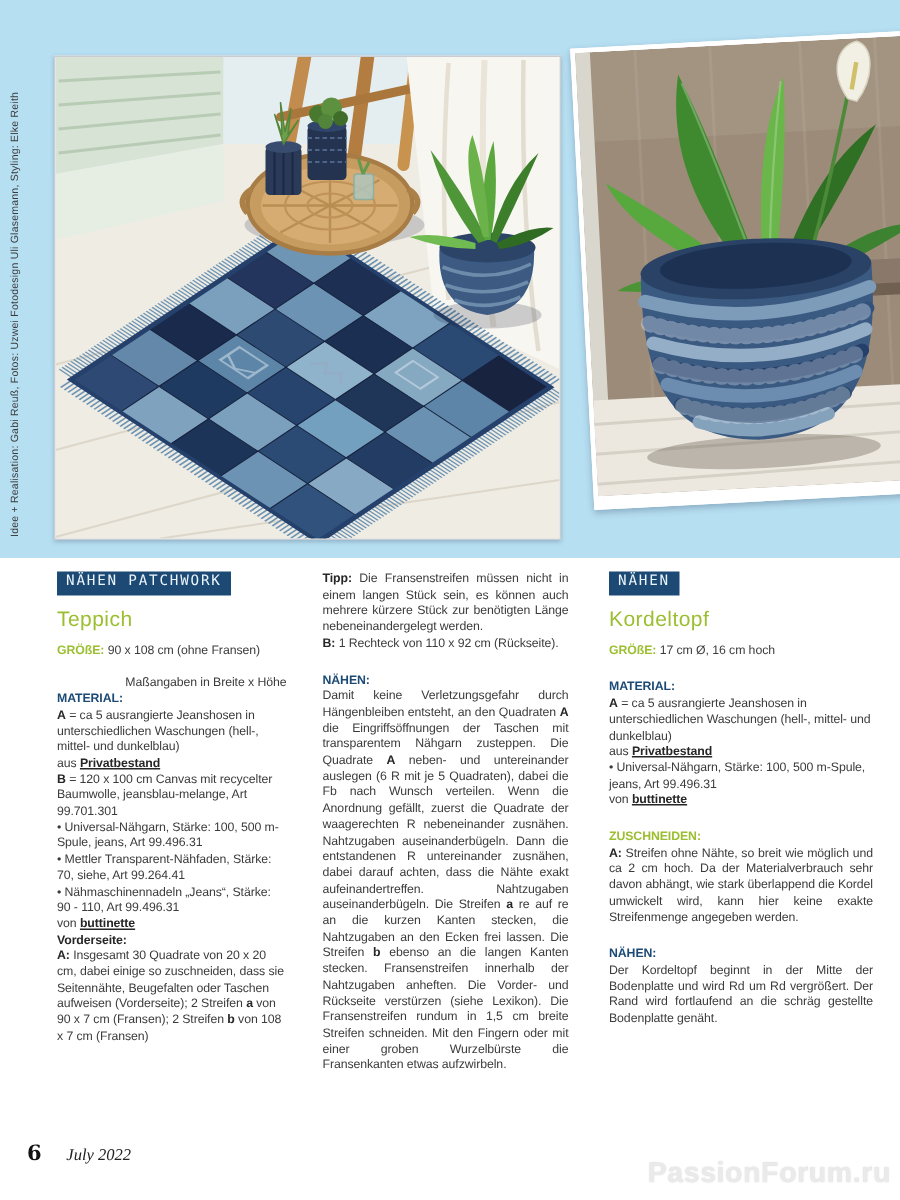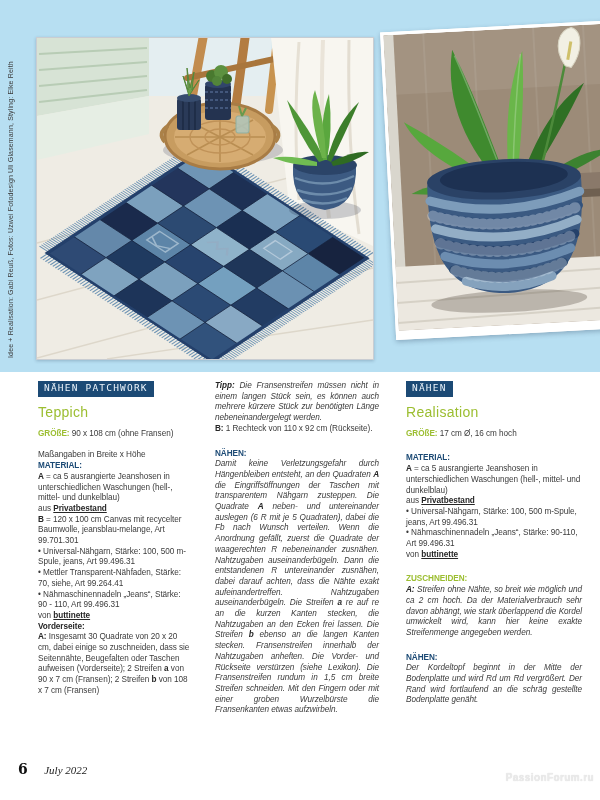--- a/index.html
+++ b/index.html
@@ -14,31 +14,31 @@
           border:3px solid #fff;transform:rotate(-3deg);box-shadow:0 2px 5px rgba(30,50,80,.3);overflow:hidden;}
   .photo-right svg,.photo-left svg{display:block;}
   .col{position:absolute;top:381px;font-size:8.2px;line-height:10.7px;color:#3b3b3b;letter-spacing:-.05px;}
   .col1{left:38px;width:153px;}
   .col2{left:215px;width:164px;}
   .col3{left:406px;width:176px;}
   .badge{display:inline-block;background:#1c4a75;color:#ecf4fb;font-family:"DejaVu Sans Mono",monospace;
          font-size:9.5px;letter-spacing:1.2px;padding:2px 6px 3px;}
   .title{font-size:14px;color:#9cbe31;margin:3px 0 5px;font-weight:400;letter-spacing:.3px;line-height:24px;}
   .p{margin:0;}
-  .mt{margin-top:11px;}
+  .mt{margin-top:11px;text-align:right;}
   .mt2{margin-top:14px;}
   b{color:#262626;}
   .lab-green{color:#9cbe31;font-weight:bold;}
   .lab-navy{color:#1c4a75;font-weight:bold;}
   .u{text-decoration:underline;}
-  .just{text-align:justify;hyphens:auto;font-style:italic;-webkit-hyphens:auto;}
+  .just{text-align:justify;hyphens:auto;-webkit-hyphens:auto;}
   .footer{position:absolute;left:18px;top:760px;}
   .pagenum{font-family:"DejaVu Serif",serif;font-weight:bold;font-size:14px;color:#111;}
   .issue{font-family:"Liberation Serif",serif;font-style:italic;font-size:11px;margin-left:12px;color:#222;}
-  .watermark{position:absolute;right:6px;top:772px;font-size:10px;font-weight:bold;color:#eaeaea;
+  .watermark{position:absolute;right:6px;top:772px;font-size:19px;font-weight:bold;color:#eaeaea;
          text-shadow:0 0 1px #d3d3d3;letter-spacing:.4px;}
 </style>
 </head>
 <body>
 
 <div class="page">
 
   <div class="hero">
     <div class="credit">Idee + Realisation: Gabi Reuß, Fotos: Uzwei Fotodesign Uli Glasemann, Styling: Elke Reith</div>
 
@@ -264,27 +264,26 @@
 
   <div class="col col2">
     <p class="p just"><b>Tipp:</b> Die Fransenstreifen müssen nicht in einem langen Stück sein, es können auch mehrere kürzere Stück zur benötigten Länge nebeneinandergelegt werden.</p>
     <p class="p"><b>B:</b> 1 Rechteck von 110 x 92 cm (Rückseite).</p>
     <p class="p mt2"><b class="lab-navy">NÄHEN:</b></p>
     <p class="p just">Damit keine Verletzungsgefahr durch Hängenbleiben entsteht, an den Quadraten <b>A</b> die Eingriffsöffnungen der Taschen mit transparentem Nähgarn zusteppen. Die Quadrate <b>A</b> neben- und untereinander auslegen (6 R mit je 5 Quadraten), dabei die Fb nach Wunsch verteilen. Wenn die Anordnung gefällt, zuerst die Quadrate der waagerechten R nebeneinander zusnähen. Nahtzugaben auseinanderbügeln. Dann die entstandenen R untereinander zusnähen, dabei darauf achten, dass die Nähte exakt aufeinandertreffen. Nahtzugaben auseinanderbügeln. Die Streifen <b>a</b> re auf re an die kurzen Kanten stecken, die Nahtzugaben an den Ecken frei lassen. Die Streifen <b>b</b> ebenso an die langen Kanten stecken. Fransenstreifen innerhalb der Nahtzugaben anheften. Die Vorder- und Rückseite verstürzen (siehe Lexikon). Die Fransenstreifen rundum in 1,5 cm breite Streifen schneiden. Mit den Fingern oder mit einer groben Wurzelbürste die Fransenkanten etwas aufzwirbeln.</p>
   </div>
 
   <div class="col col3">
     <span class="badge">NÄHEN</span>
-    <div class="title">Realisation</div>
+    <div class="title">Kordeltopf</div>
     <p class="p"><b class="lab-green">GRÖßE:</b> 17 cm Ø, 16 cm hoch</p>
     <p class="p mt2"><b class="lab-navy">MATERIAL:</b></p>
     <p class="p"><b>A</b> = ca 5 ausrangierte Jeanshosen in unterschiedlichen Waschungen (hell-, mittel- und dunkelblau)</p>
     <p class="p">aus <b class="u">Privatbestand</b></p>
     <p class="p">• Universal-Nähgarn, Stärke: 100, 500 m-Spule, jeans, Art 99.496.31</p>
-    <p class="p">• Nähmaschinennadeln „Jeans“, Stärke: 90-110, Art 99.496.31</p>
     <p class="p">von <b class="u">buttinette</b></p>
     <p class="p mt2"><b class="lab-green">ZUSCHNEIDEN:</b></p>
     <p class="p just"><b>A:</b> Streifen ohne Nähte, so breit wie möglich und ca 2 cm hoch. Da der Materialverbrauch sehr davon abhängt, wie stark überlappend die Kordel umwickelt wird, kann hier keine exakte Streifenmenge angegeben werden.</p>
     <p class="p mt2"><b class="lab-navy">NÄHEN:</b></p>
     <p class="p just">Der Kordeltopf beginnt in der Mitte der Bodenplatte und wird Rd um Rd vergrößert. Der Rand wird fortlaufend an die schräg gestellte Bodenplatte genäht.</p>
   </div>
 
   <div class="footer">
     <span class="pagenum">6</span>
     <span class="issue">July 2022</span>

